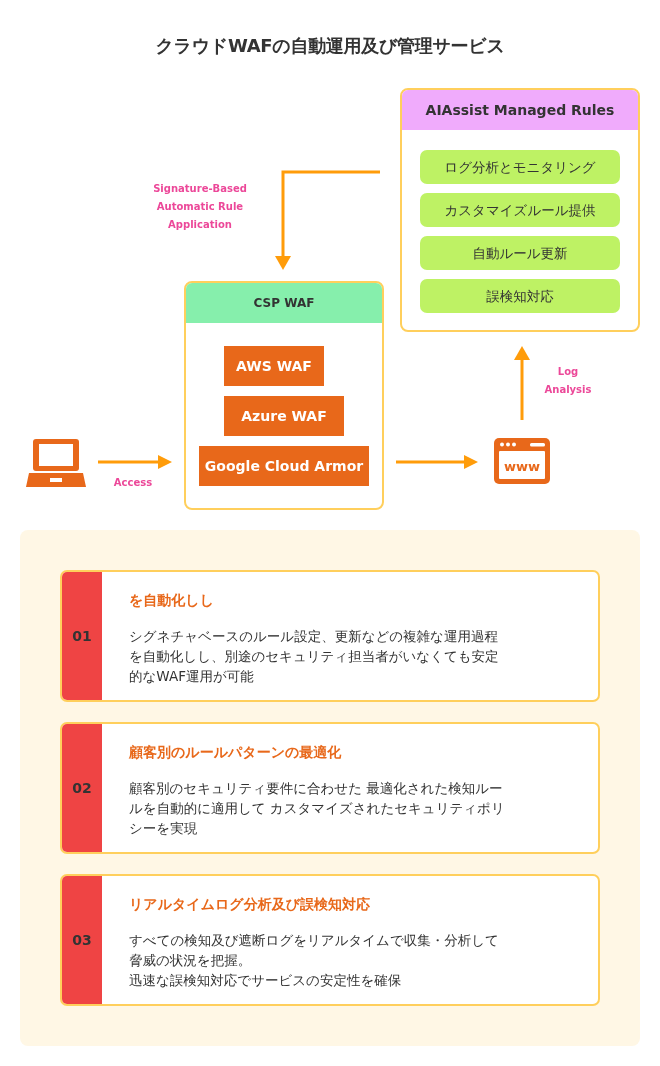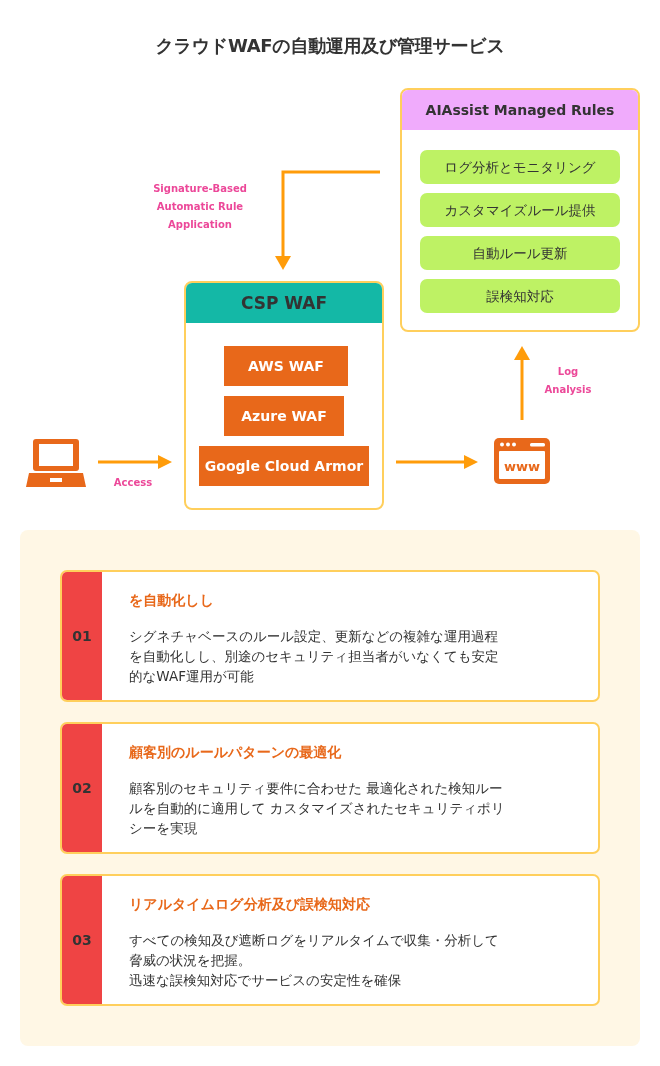--- a/index.html
+++ b/index.html
@@ -9,21 +9,21 @@
   .title { position: absolute; left: 0; top: 34px; width: 660px; text-align: center; font-size: 18px; font-weight: bold; color: #333; letter-spacing: -0.3px; }
 
   
   .ai-box { position: absolute; left: 400px; top: 88px; width: 240px; height: 244px; border: 2px solid #FFCF5C; border-radius: 8px; background: #fff; overflow: hidden; }
   .ai-head { height: 40px; background: #f0abfc; text-align: center; line-height: 40px; font-size: 14px; font-weight: bold; color: #333; }
   .ai-list { padding: 20px 18px 0 18px; }
   .ai-item { height: 34px; margin-bottom: 9px; background: #bef264; border-radius: 7px; text-align: center; line-height: 34px; font-size: 13.5px; font-weight: normal; color: #333; }
 
   
   .csp-box { position: absolute; left: 184px; top: 281px; width: 200px; height: 229px; border: 2px solid #FFCF5C; border-radius: 8px; background: #fff; overflow: hidden; }
-  .csp-head { height: 40px; background: #14b8a6; text-align: center; line-height: 40px; font-size: 17px; font-weight: bold; color: #333; }
+  .csp-head { height: 40px; background: #86efac; text-align: center; line-height: 40px; font-size: 12px; font-weight: bold; color: #333; }
   .waf-item { position: absolute; background: #E8681A; color: #fff; font-weight: bold; font-size: 14px; text-align: center; height: 40px; line-height: 40px; }
 
   .label { position: absolute; font-size: 10px; font-weight: bold; color: #ec4899; text-align: center; line-height: 18px; }
 
   
   .panel { position: absolute; left: 20px; top: 530px; width: 620px; height: 516px; background: #FFF7E5; border-radius: 8px; }
   .card { position: absolute; left: 40px; width: 540px; height: 132px; border: 2px solid #FFCF5C; border-radius: 7px; background: #fff; overflow: hidden; }
   .card-num { position: absolute; left: 0; top: 0; width: 40px; height: 100%; background: #ef4444; font-size: 14px; font-weight: bold; color: #333; display: flex; align-items: center; justify-content: center; text-align: right; }
   .card-title { position: absolute; left: 67px; top: 20px; font-size: 14px; font-weight: bold; color: #E8681A; }
   .card-body { position: absolute; left: 67px; top: 54px; width: 450px; font-size: 13.5px; line-height: 20px; color: #333; white-space: pre-line; }
@@ -60,21 +60,21 @@
     <div class="ai-item">誤検知対応</div>
   </div>
 </div>
 
 <div class="label" style="left:120px; top:180px; width:160px; white-space:pre-line;">Signature-Based
 Automatic Rule
 Application</div>
 
 <div class="csp-box">
   <div class="csp-head">CSP WAF</div>
-  <div class="waf-item" style="left:38px; top:63px; width:124px;">AWS WAF</div>
+  <div class="waf-item" style="left:38px; top:63px; width:100px;">AWS WAF</div>
   <div class="waf-item" style="left:38px; top:113px; width:120px;">Azure WAF</div>
   <div class="waf-item" style="left:13px; top:163px; width:170px;">Google Cloud Armor</div>
 </div>
 
 <svg class="abs" style="left:26px; top:437px;" width="60" height="52" viewBox="0 0 60 52">
   <rect x="7" y="2" width="46" height="32" rx="3" fill="#E8681A"></rect>
   <rect x="13" y="7" width="34" height="22" fill="#ffffff"></rect>
   <path d="M3,36 L57,36 L60,50 L0,50 Z" fill="#E8681A"></path>
   <rect x="24" y="41" width="12" height="4" fill="#ffffff"></rect>
 </svg>

